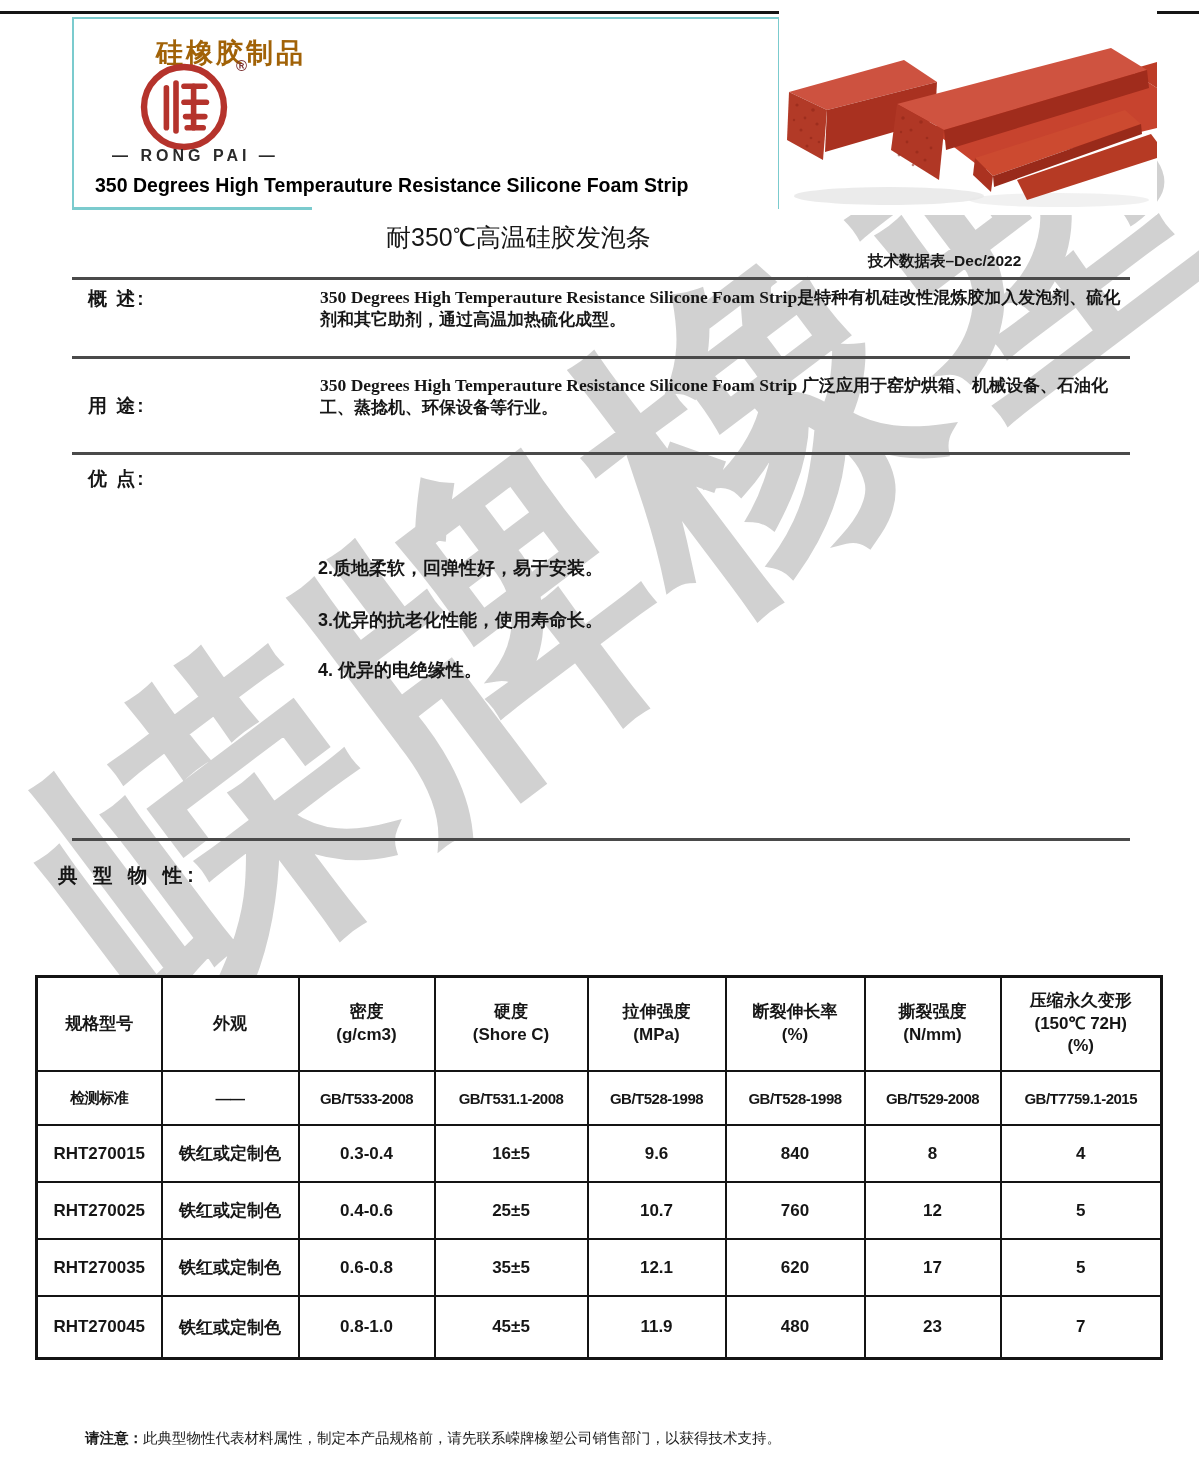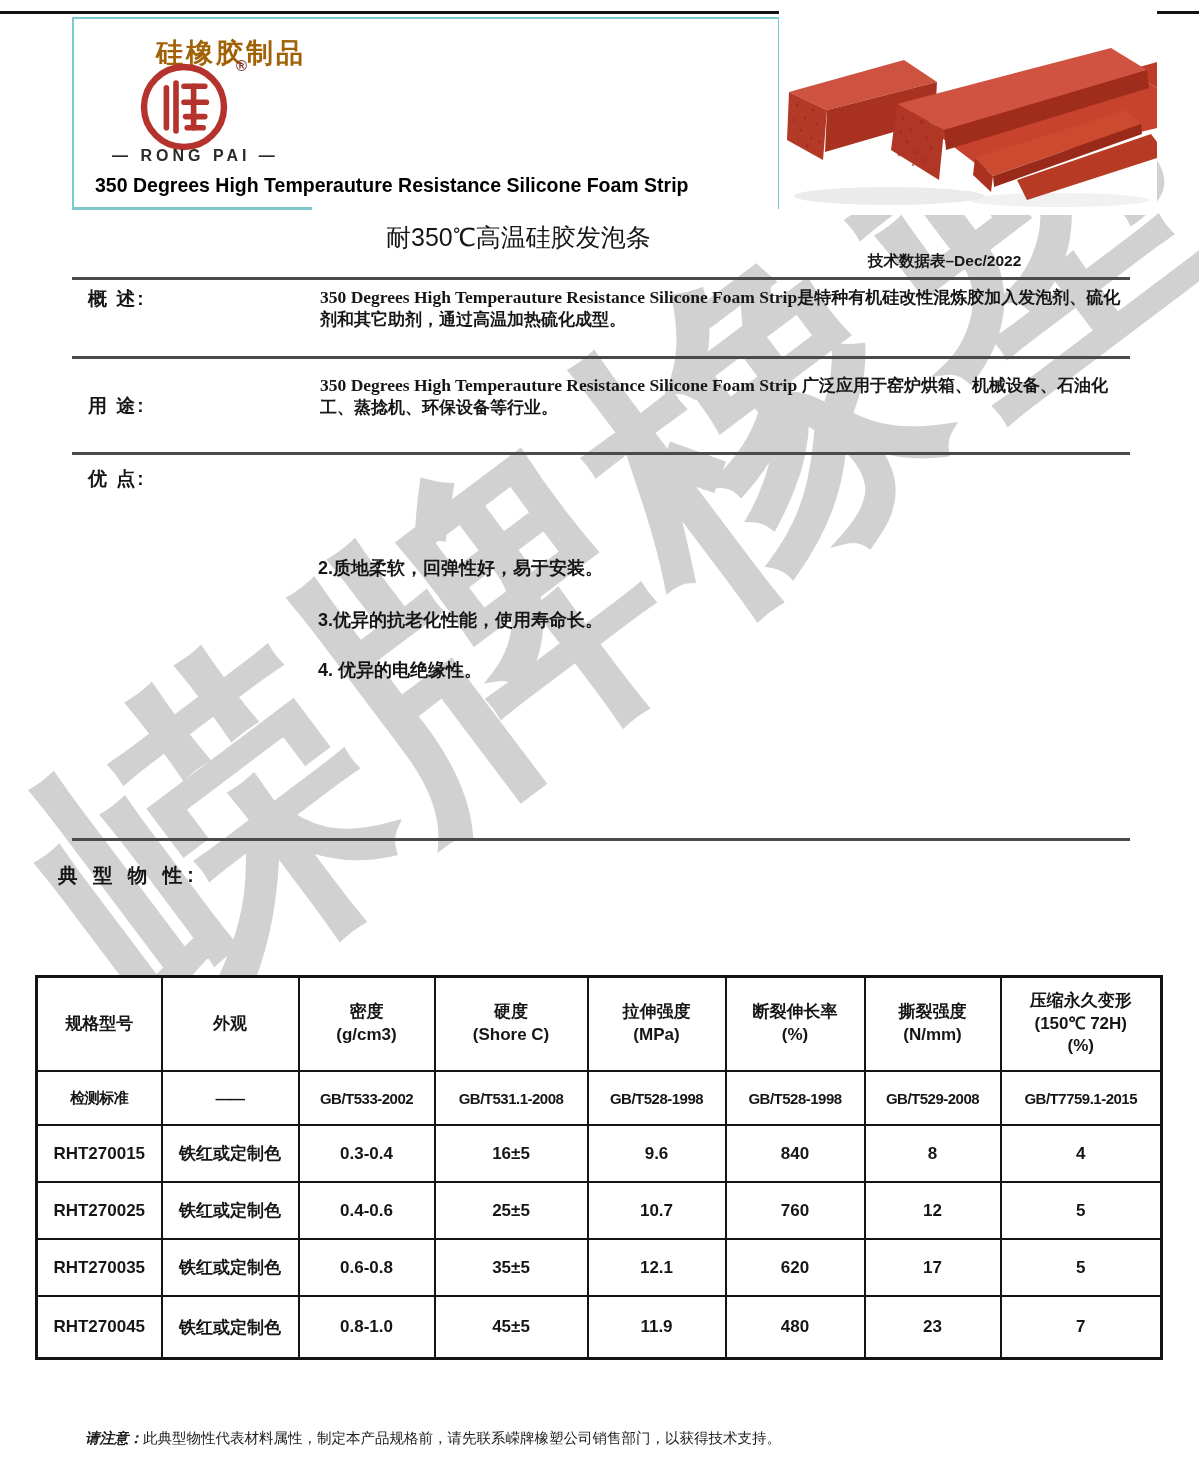--- a/index.html
+++ b/index.html
@@ -52,21 +52,21 @@
     border-collapse:collapse;table-layout:fixed;border:3px solid #141414;
   }
   .props-table td{border:2px solid #141414;text-align:center;vertical-align:middle;
     font-size:17px;font-weight:bold;padding:0 2px;overflow:hidden;}
   .props-table tr.hdr td{height:92px;font-size:17px;line-height:1.35;}
   .props-table tr.std td{height:52px;font-size:15px;letter-spacing:-0.5px;}
   .props-table tr.data td{height:55px;}
   .props-table tr.data:last-child td{height:60px;margin-top:12px;}
   
   .footer{position:absolute;left:85px;top:1429px;font-size:14.5px;color:#1c1c1c;z-index:3;}
-  .footer .notice-label{font-weight:bold;font-style:italic;}
+  .footer .notice-label{font-weight:bold;}
   .footer .notice-text{font-weight:500;}
 </style>
 </head>
 <body>
 
 <div class="page">
 
   <div class="top-rule"></div>
 
   <div class="watermark">嵘牌橡塑</div>
@@ -208,21 +208,21 @@
           </td>
         </tr>
         <tr class="std">
           <td>
             <div>检测标准</div>
           </td>
           <td>
             <div>——</div>
           </td>
           <td>
-            <div>GB/T533-2002</div>
+            <div>GB/T533-2008</div>
           </td>
           <td>
             <div>GB/T531.1-2008</div>
           </td>
           <td>
             <div>GB/T528-1998</div>
           </td>
           <td>
             <div>GB/T528-1998</div>
           </td>

